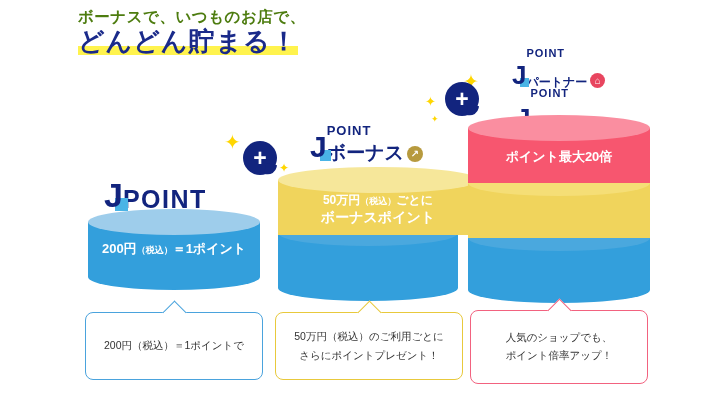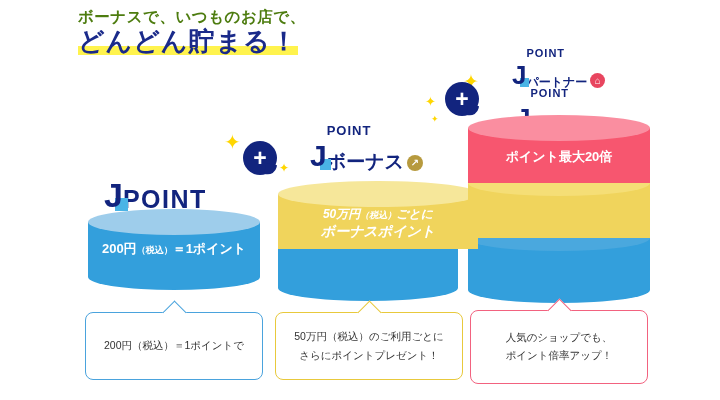--- a/index.html
+++ b/index.html
@@ -42,21 +42,21 @@
   #logo-jpoint{left:104px;top:178px;}
   #logo-jpoint .jg{font-size:34px;}
   #logo-jpoint .sq{width:13px;height:13px;left:11px;bottom:1px;}
   #logo-jpoint .big{font-size:25px;letter-spacing:1.5px;}
 
   
   #logo-bonus{left:310px;top:124px;}
   #logo-bonus .jg{font-size:30px;}
   #logo-bonus .sq{width:11px;height:11px;left:10px;bottom:1px;}
   #logo-bonus .small{font-size:13px;}
-  #logo-bonus .big{font-size:19px;margin-top:15px;}
+  #logo-bonus .big{font-size:19px;margin-top:6px;}
 
   
   #logo-partner{left:512px;top:48px;}
   #logo-partner .jg{font-size:26px;}
   #logo-partner .sq{width:9px;height:9px;left:8px;bottom:1px;}
   #logo-partner .small{font-size:11px;}
   #logo-partner .big{font-size:12px;margin-top:17px;}
 
   
   #logo-mall{left:516px;top:88px;}
@@ -223,21 +223,21 @@
   </div>
 
   <div class="cyl" style="left:278px;top:178px;width:180px;">
 
     <div class="tier" style="top:55px;width:180px;height:55px;z-index:1;">
       <div class="cap bot" style="background:#339fdc;"></div>
       <div class="body" style="background:#339fdc;"></div>
       <div class="cap top" style="background:#4aa8de;"></div>
     </div>
 
-    <div class="tier" style="top:16px;width:200px;height:55px;z-index:3;font-style:italic;">
+    <div class="tier" style="top:2px;width:200px;height:55px;z-index:3;">
       <div class="body" style="background:#f0d45c;"></div>
       <div class="cap top" style="background:#f6e79a;"></div>
       <div class="lbl" style="top:12px;font-size:12px;">
         <div><span>50万円</span><span class="sm">（税込）</span><span>ごとに</span></div>
         <div style="font-size:14px;">ボーナスポイント</div>
       </div>
     </div>
   </div>
 
   <div class="callout c-yellow" style="left:275px;top:312px;width:188px;height:68px;">

